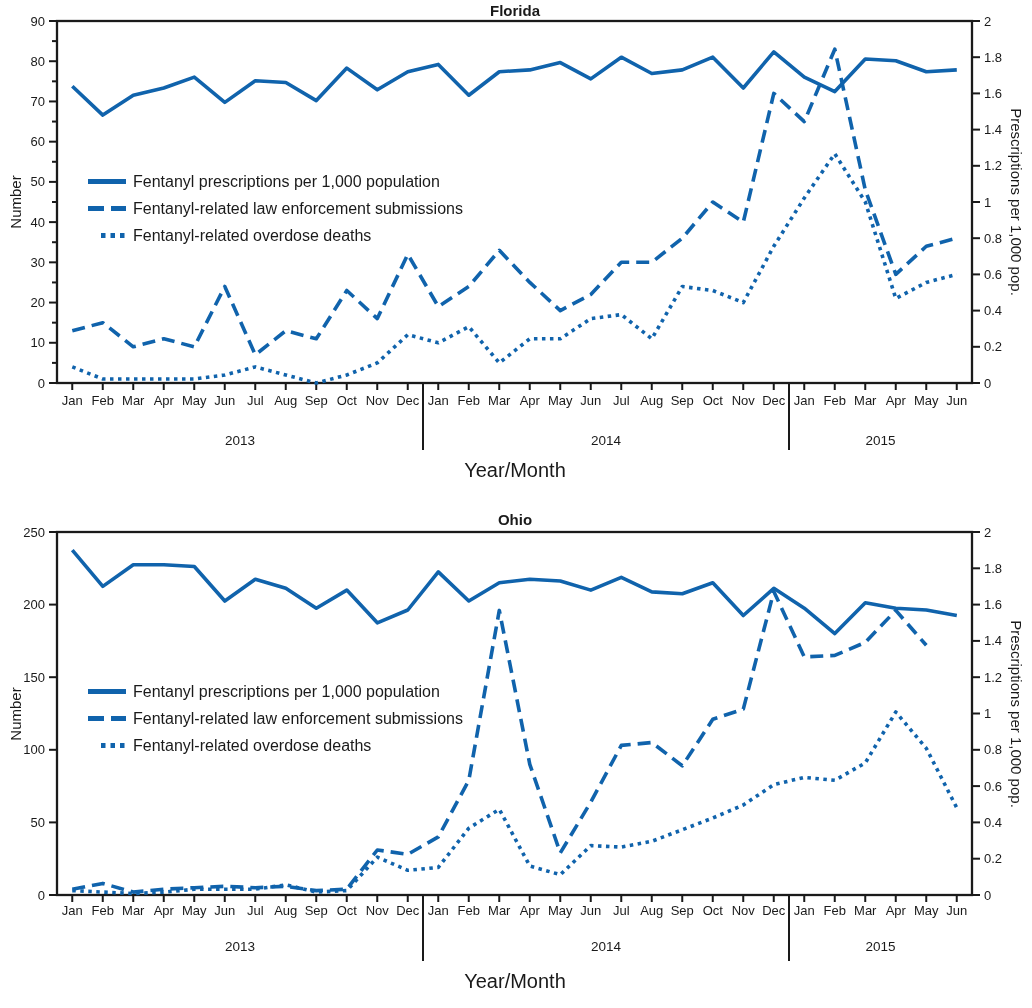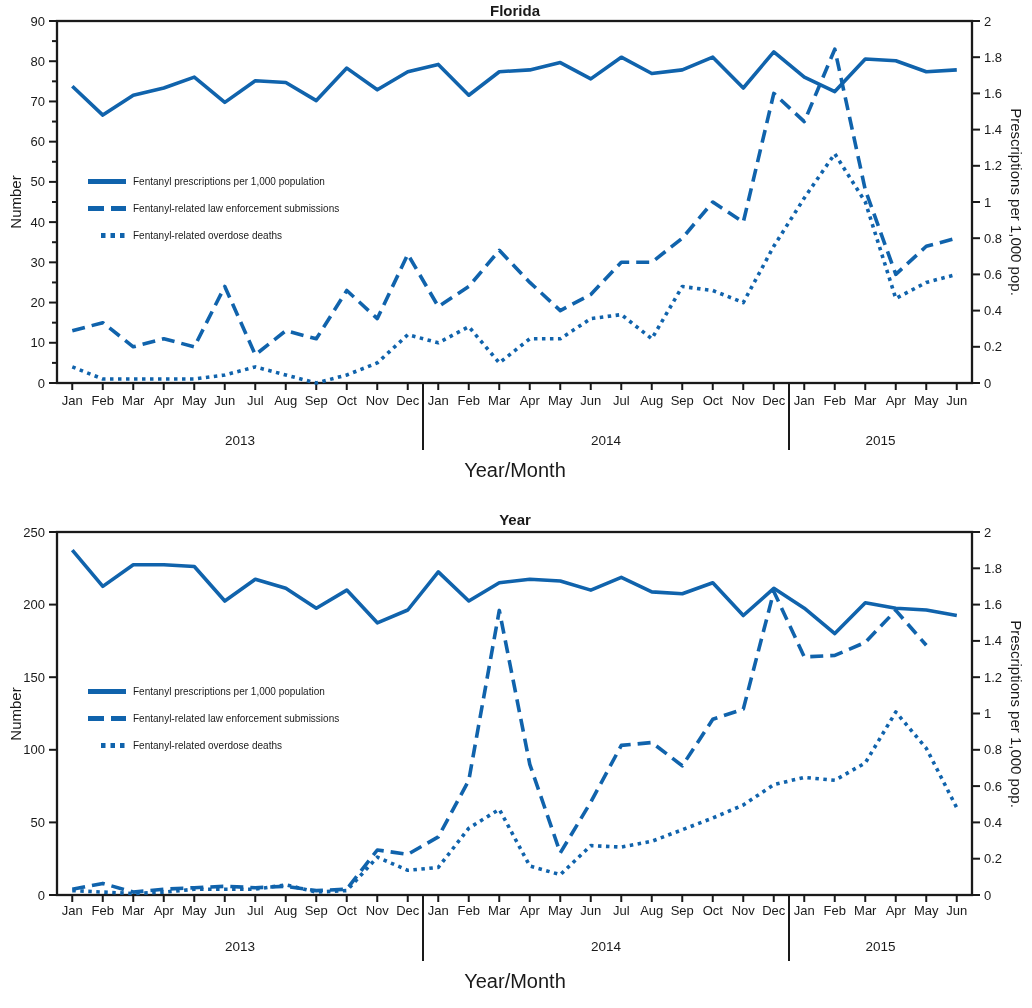--- a/index.html
+++ b/index.html
@@ -35,21 +35,21 @@
     position:absolute;left:0;width:1030px;text-align:center;font-size:20px;
   }
   #chart-florida .xlabel{top:459px;}
   #chart-ohio .xlabel{top:466px;}
   .legend{position:absolute;left:88px;}
   #chart-florida .legend{top:168px;}
   #chart-ohio .legend{top:174px;}
   .legend-row{display:flex;align-items:center;height:27px;}
   .legend-swatch{width:38px;height:9px;margin-right:7px;flex:0 0 auto;}
   .legend-swatch line{stroke:#1063AC;stroke-width:5;}
-  .legend-label{font-size:10px;white-space:nowrap;}
+  .legend-label{font-size:16px;white-space:nowrap;}
 </style>
 </head>
 <body>
 
 <div class="figure">
 
   <div class="chart" id="chart-florida">
     <svg class="plot-svg" width="1032" height="504" viewBox="0 0 1032 504">
         <rect x="57" y="21" width="915" height="362" fill="none" stroke="#1A1A1A" stroke-width="2.3"></rect>
         <line x1="57" x2="49" y1="383" y2="383" stroke="#1A1A1A" stroke-width="2"></line>
@@ -297,21 +297,21 @@
         <text x="956.75" y="411" text-anchor="middle" font-size="13">Jun</text>
         <text x="240" y="447" text-anchor="middle" font-size="13.5">2013</text>
         <line x1="423" x2="423" y1="391" y2="457" stroke="#1A1A1A" stroke-width="2"></line>
         <text x="606" y="447" text-anchor="middle" font-size="13.5">2014</text>
         <line x1="789" x2="789" y1="391" y2="457" stroke="#1A1A1A" stroke-width="2"></line>
         <text x="880.5" y="447" text-anchor="middle" font-size="13.5">2015</text>
         <path d=" M72.3 46.2 L102.8 82.4 L133.3 60.7 L163.8 60.7 L194.3 62.5 L224.8 97.0 L255.3 75.2 L285.8 84.3 L316.3 104.2 L346.8 86.1 L377.3 118.8 L407.8 106.0 L438.3 67.9 L468.8 97.0 L499.3 78.8 L529.8 75.2 L560.3 77.0 L590.8 86.1 L621.3 73.4 L651.8 87.9 L682.3 89.7 L712.8 78.8 L743.3 111.5 L773.8 84.3 L804.3 104.2 L834.8 129.6 L865.3 98.8 L895.8 104.2 L926.3 106.0 L956.8 111.5" fill="none" stroke="#1063AC" stroke-width="3.6" stroke-linejoin="round" stroke-linecap="butt"></path>
         <path d=" M72.3 385.2 L102.8 379.4 L133.3 388.1 L163.8 385.2 L194.3 383.7 L224.8 382.3 L255.3 383.7 L285.8 382.3 L316.3 386.6 L346.8 385.2 L377.3 346.0 L407.8 350.3 L438.3 332.9 L468.8 276.3 L499.3 106.4 L529.8 260.3 L560.3 348.9 L590.8 298.1 L621.3 241.4 L651.8 238.5 L682.3 261.8 L712.8 215.3 L743.3 205.1 L773.8 87.5 L804.3 152.9 L834.8 151.4 L865.3 138.4 L895.8 106.4 L926.3 141.3" fill="none" stroke="#1063AC" stroke-width="3.6" stroke-linejoin="round" stroke-linecap="butt" stroke-dasharray="13 7"></path>
         <path d=" M72.3 386.6 L102.8 388.1 L133.3 389.5 L163.8 388.1 L194.3 385.2 L224.8 385.2 L255.3 385.2 L285.8 380.8 L316.3 388.1 L346.8 386.6 L377.3 353.2 L407.8 366.3 L438.3 363.4 L468.8 324.2 L499.3 305.3 L529.8 362.0 L560.3 370.7 L590.8 341.6 L621.3 343.1 L651.8 337.3 L682.3 325.7 L712.8 314.0 L743.3 301.0 L773.8 280.6 L804.3 273.4 L834.8 276.3 L865.3 258.9 L895.8 208.0 L926.3 244.3 L956.8 303.9" fill="none" stroke="#1063AC" stroke-width="3.6" stroke-linejoin="round" stroke-linecap="butt" stroke-dasharray="3.5 4.5"></path>
       </svg>
-    <div class="chart-title">Year</div>
+    <div class="chart-title">Ohio</div>
     <div class="ylabel-left">Number</div>
     <div class="ylabel-right">Prescriptions per 1,000 pop.</div>
     <div class="xlabel">Year/Month</div>
     <div class="legend">
       <div class="legend-row">
         <svg class="legend-swatch" viewBox="0 0 38 9">
             <line x1="0" y1="4.5" x2="38" y2="4.5"></line>
           </svg>
         <span class="legend-label">Fentanyl prescriptions per 1,000 population</span>
       </div>

